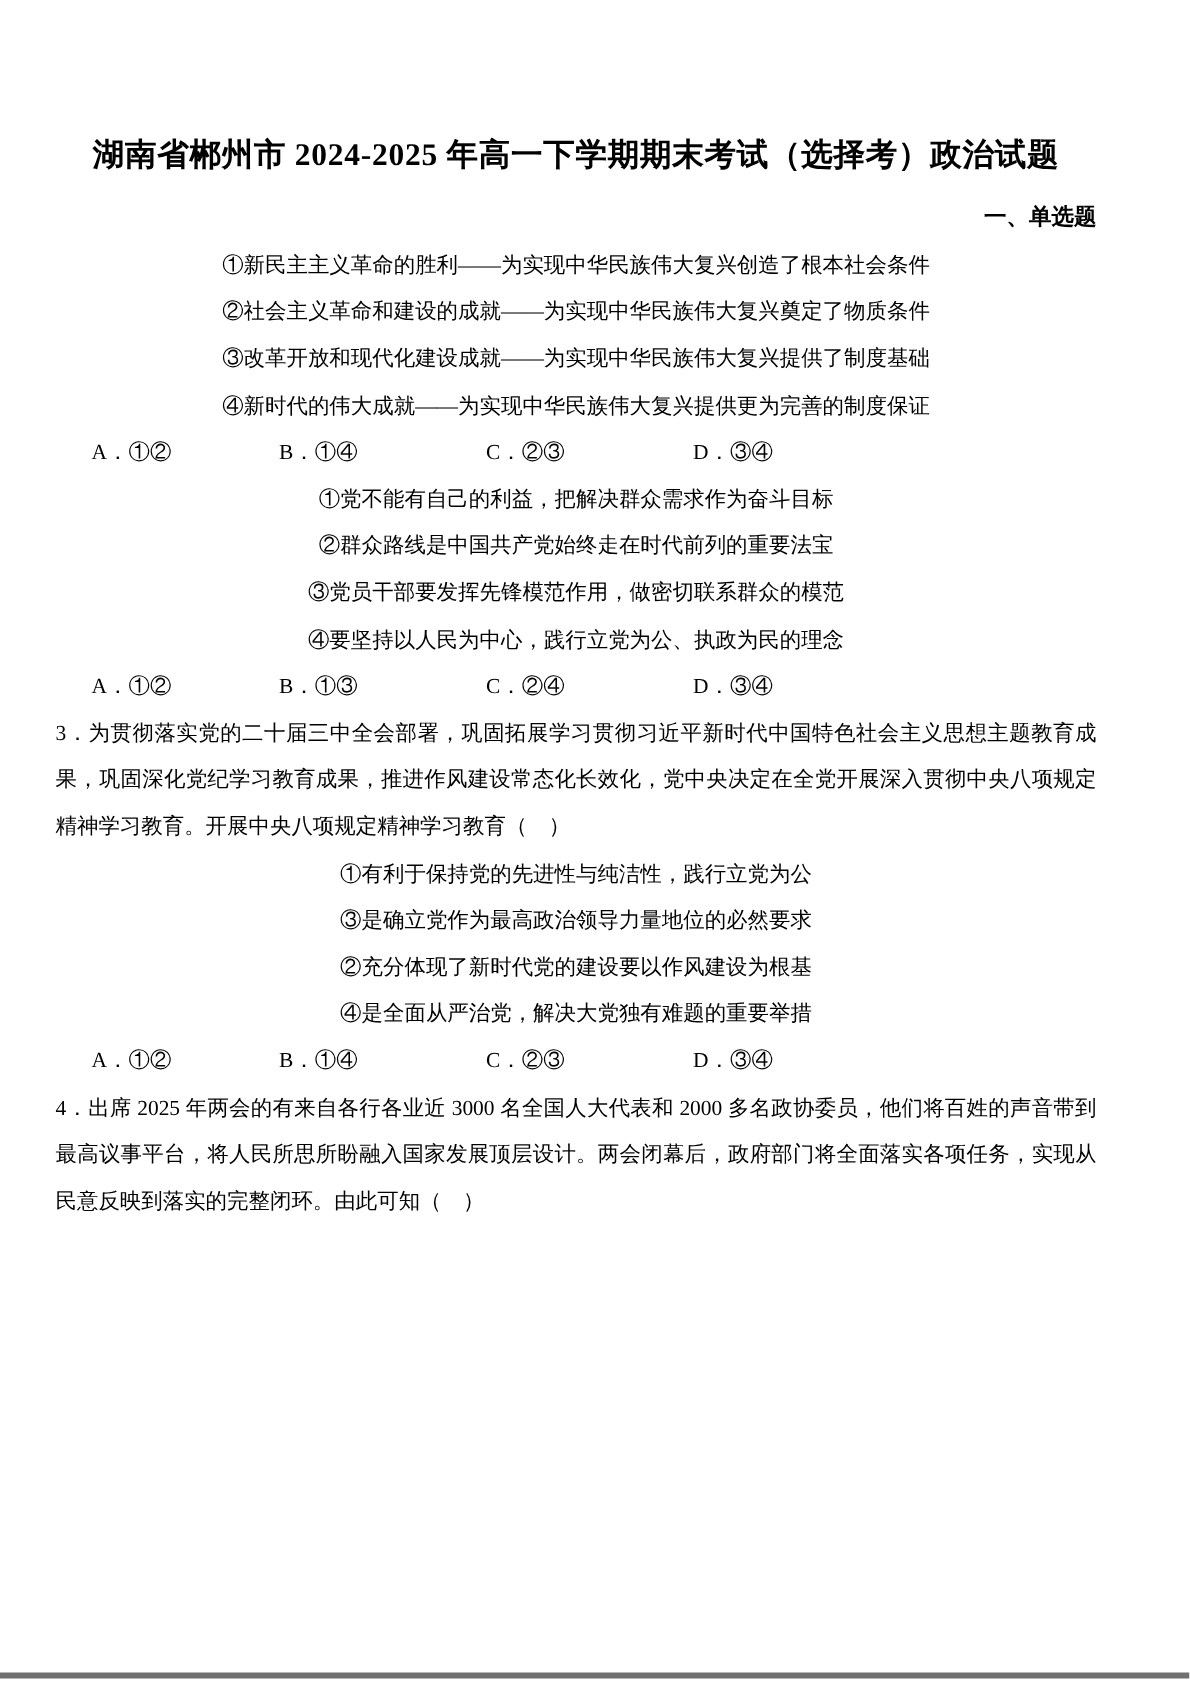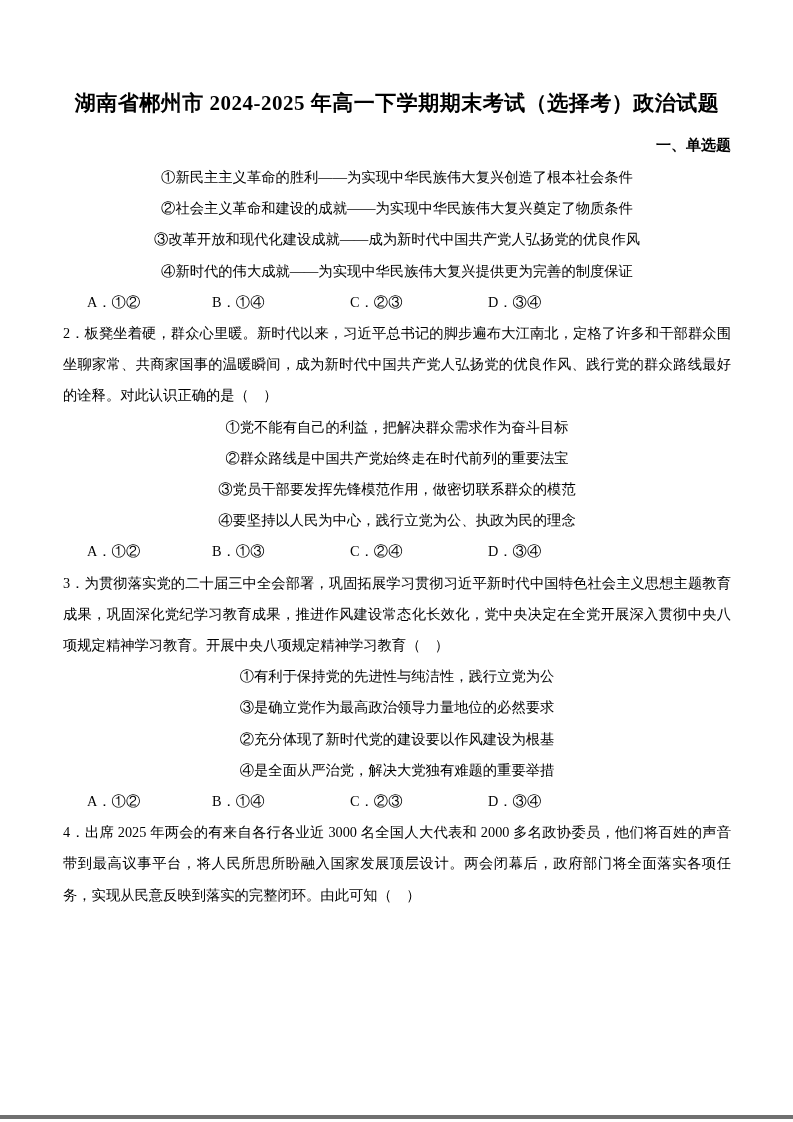--- a/index.html
+++ b/index.html
@@ -7,21 +7,21 @@
     width:793px; height:1122px;
     background:#ffffff;
     position:relative;
     overflow:hidden;
     font-family:"Liberation Serif","DejaVu Serif",serif;
     color:#000000;
   }
   .page {
     box-sizing:border-box;
     width:793px;
-    padding:88px 62px 0 63px;
+    padding:88px 62px 0 37px;
   }
   .doc-title {
     margin:0;
     font-size:21px;
     font-weight:bold;
     line-height:30px;
     text-align:center;
     letter-spacing:0.5px;
   }
   .section-heading {
@@ -65,31 +65,30 @@
 
 <div class="page">
   <h1 class="doc-title">湖南省郴州市 2024-2025 年高一下学期期末考试（选择考）政治试题</h1>
 
   <div class="section-heading">一、单选题</div>
 
   <div class="questions">
       <div class="question">
         <p class="item">①新民主主义革命的胜利——为实现中华民族伟大复兴创造了根本社会条件</p>
         <p class="item">②社会主义革命和建设的成就——为实现中华民族伟大复兴奠定了物质条件</p>
-        <p class="item">③改革开放和现代化建设成就——成为新时代中国共产党人弘扬党的优良作风</p>
+        <p class="item">③改革开放和现代化建设成就——为实现中华民族伟大复兴提供了制度基础</p>
         <p class="item">④新时代的伟大成就——为实现中华民族伟大复兴提供更为完善的制度保证</p>
         <div class="choices">
           <span class="choice">A．①②</span>
           <span class="choice">B．①④</span>
           <span class="choice">C．②③</span>
           <span class="choice">D．③④</span>
         </div>
       </div>
       <div class="question">
-        <p class="stem">2．板凳坐着硬，群众心里暖。新时代以来，习近平总书记的脚步遍布大江南北，定格了许多和干部群众围坐聊家常、共商家国事的温暖瞬间，成为新时代中国共产党人弘扬党的优良作风、践行党的群众路线最好的诠释。对此认识正确的是（　）</p>
         <p class="item">①党不能有自己的利益，把解决群众需求作为奋斗目标</p>
         <p class="item">②群众路线是中国共产党始终走在时代前列的重要法宝</p>
         <p class="item">③党员干部要发挥先锋模范作用，做密切联系群众的模范</p>
         <p class="item">④要坚持以人民为中心，践行立党为公、执政为民的理念</p>
         <div class="choices">
           <span class="choice">A．①②</span>
           <span class="choice">B．①③</span>
           <span class="choice">C．②④</span>
           <span class="choice">D．③④</span>
         </div>

